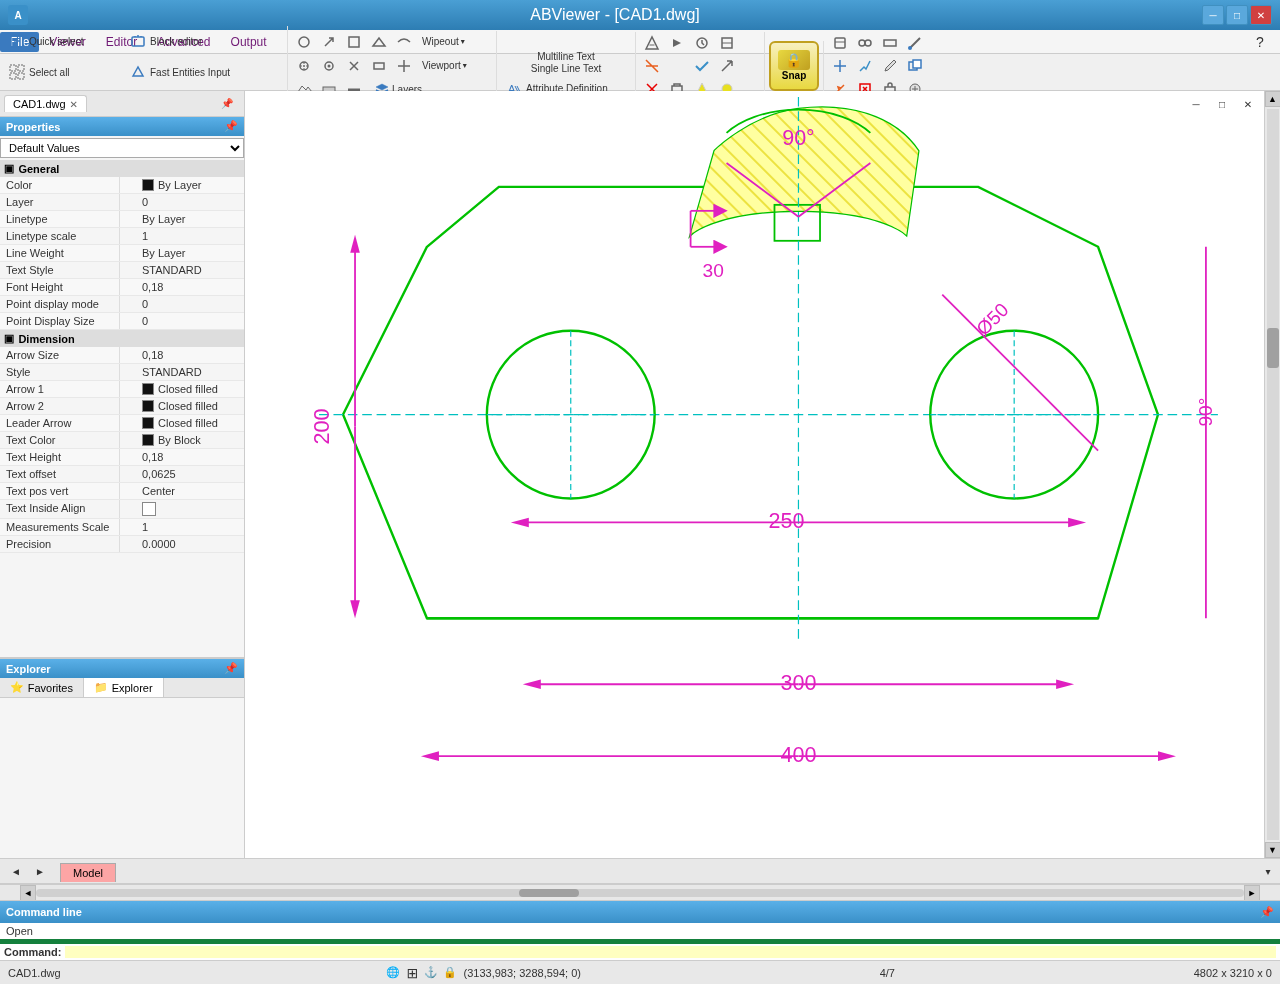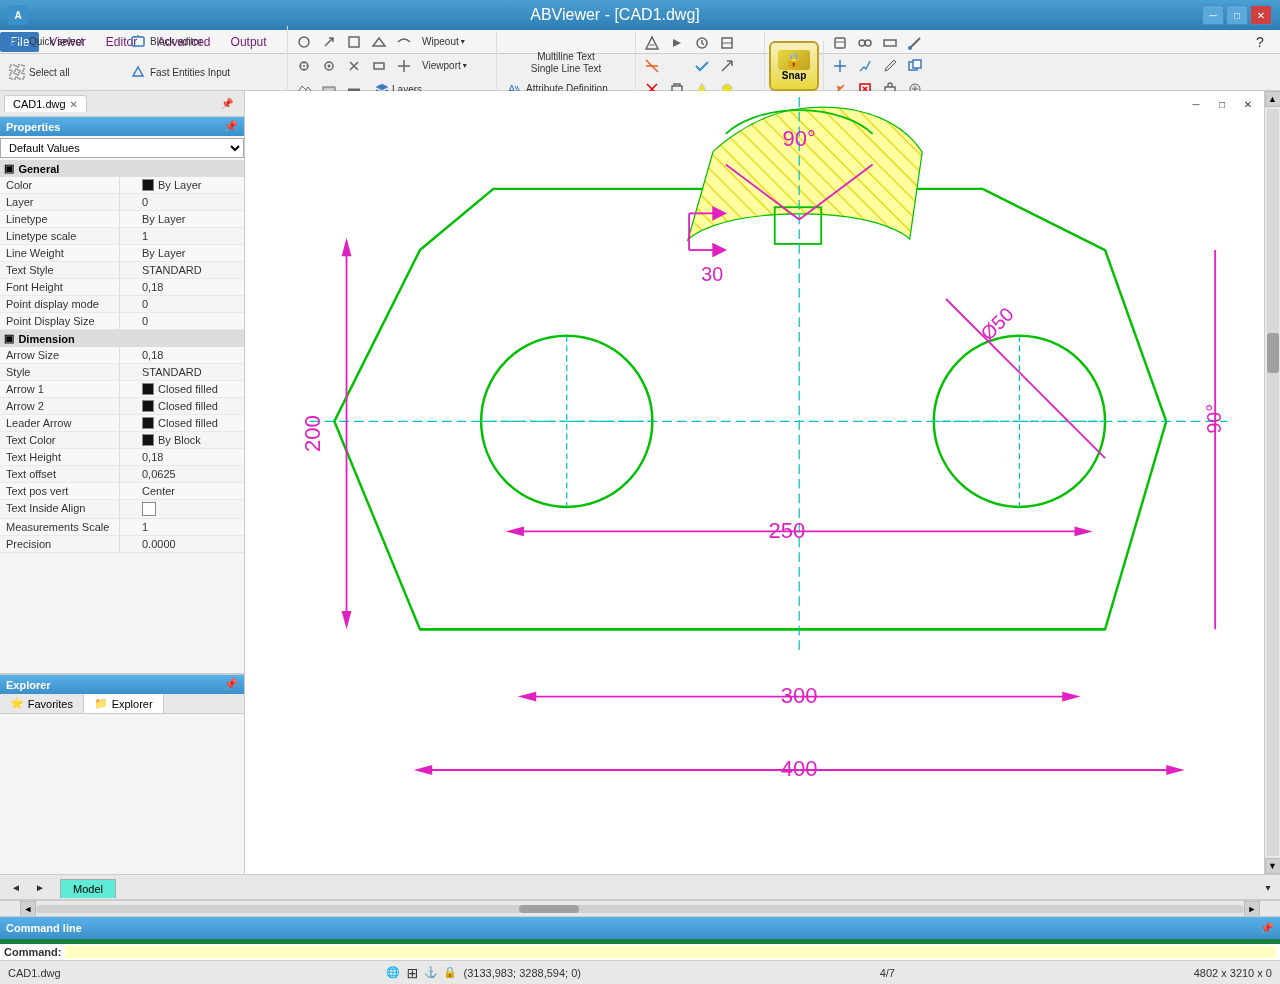--- a/index.html
+++ b/index.html
@@ -55,21 +55,21 @@
     .explorer-tabs { display: flex; border-bottom: 1px solid #ccc; background: #e8e8e8; }
     .exp-tab { padding: 3px 10px; font-size: 11px; cursor: pointer; border-right: 1px solid #ccc; display: flex; align-items: center; gap: 4px; }
     .exp-tab.active { background: white; }
 
     
     #drawing-area { flex: 1; background: #1a1a2e; position: relative; overflow: hidden; }
 
     
     #bottom-area { display: flex; flex-direction: column; }
     #model-tab-bar { background: #e8e8e8; border-top: 1px solid #ccc; border-bottom: 1px solid #ccc; display: flex; align-items: center; height: 26px; }
-    .model-tab { padding: 3px 12px; background: #5eead4; border: 1px solid #aaa; border-bottom: none; font-size: 11px; cursor: pointer; margin: 2px 0 0 4px; }
+    .model-tab { padding: 3px 12px; background: #fca5a5; border: 1px solid #aaa; border-bottom: none; font-size: 11px; cursor: pointer; margin: 2px 0 0 4px; }
     #scrollbar-h { height: 16px; background: #e8e8e8; border-top: 1px solid #ccc; display: flex; align-items: center; padding: 0 20px; }
     #scroll-track-h { flex: 1; background: #d0d0d0; height: 8px; border-radius: 4px; position: relative; }
     #scroll-thumb-h { width: 60px; height: 8px; background: #a0a0a0; border-radius: 4px; position: absolute; left: 40%; }
     #command-area { background: white; border-top: 1px solid #ccc; }
     .command-header { background: linear-gradient(to bottom, #5ab0e8, #3a90c8); color: white; padding: 2px 6px; font-size: 11px; font-weight: bold; display: flex; align-items: center; justify-content: space-between; height: 22px; }
     .command-line { padding: 2px 6px; font-size: 11px; color: #333; }
     .command-input-row { display: flex; align-items: center; border-top: 5px solid #15803d; padding: 2px 4px; }
     .command-label { font-size: 11px; font-weight: bold; color: #333; margin-right: 4px; }
     .command-input { border: none; outline: none; flex: 1; font-size: 11px; background: #ffffc0; }
     #status-bar { background: #e8e8e8; border-top: 1px solid #ccc; height: 24px; display: flex; align-items: center; justify-content: space-between; padding: 0 8px; font-size: 11px; color: #333; }
@@ -720,20 +720,21 @@
       <div id="scroll-thumb-h"></div>
     </div>
     <div style="width:16px;height:16px;display:flex;align-items:center;justify-content:center;cursor:pointer;background:#d0d0d0;border:1px solid #bbb;font-size:9px;">►</div>
   </div>
 
   <div id="command-area">
     <div class="command-header">
       <span>Command line</span>
       <span style="cursor:pointer;">📌</span>
     </div>
+    <div class="command-line">Open</div>
     <div class="command-input-row">
       <span class="command-label">Command:</span>
       <input type="text" class="command-input" value="" style="">
     </div>
   </div>
 
   <div id="status-bar">
     <div style="min-width:80px;">CAD1.dwg</div>
     <div style="display:flex;gap:6px;align-items:center;">
       <div class="status-coords">

